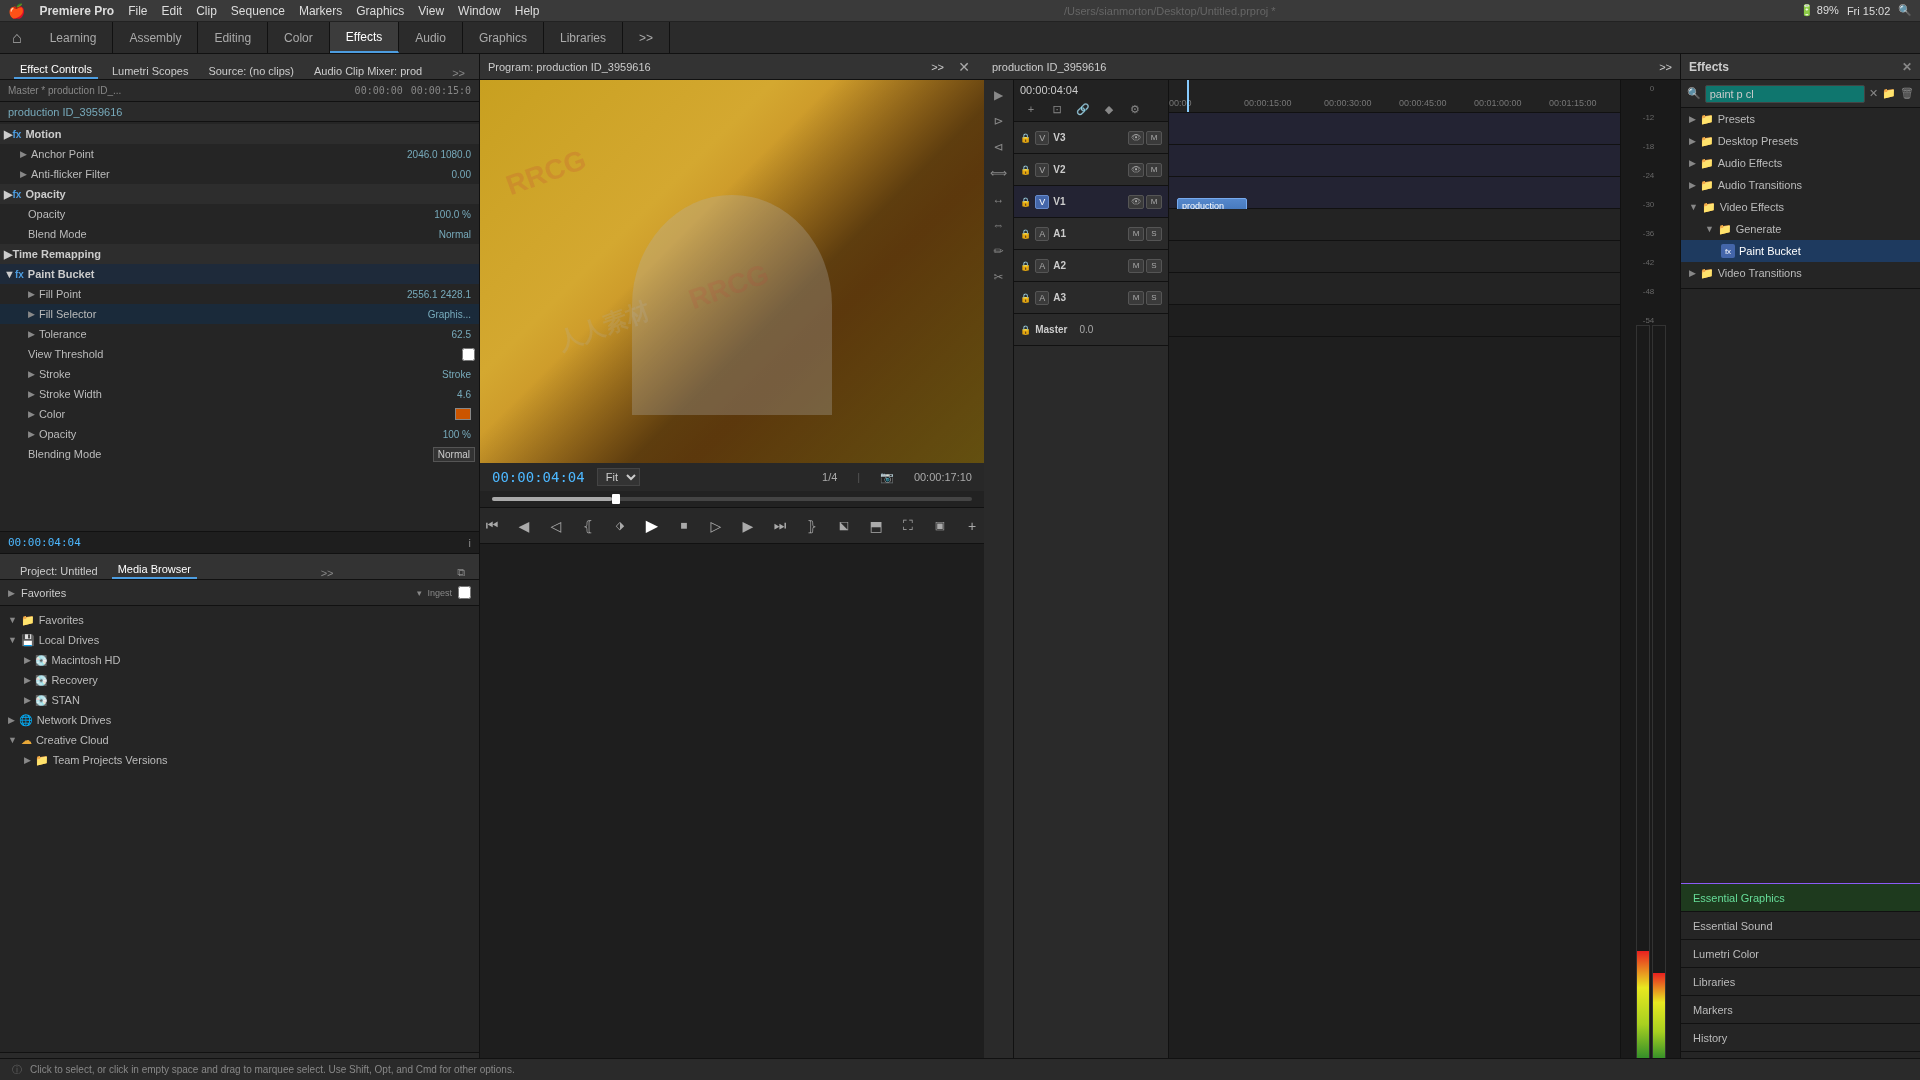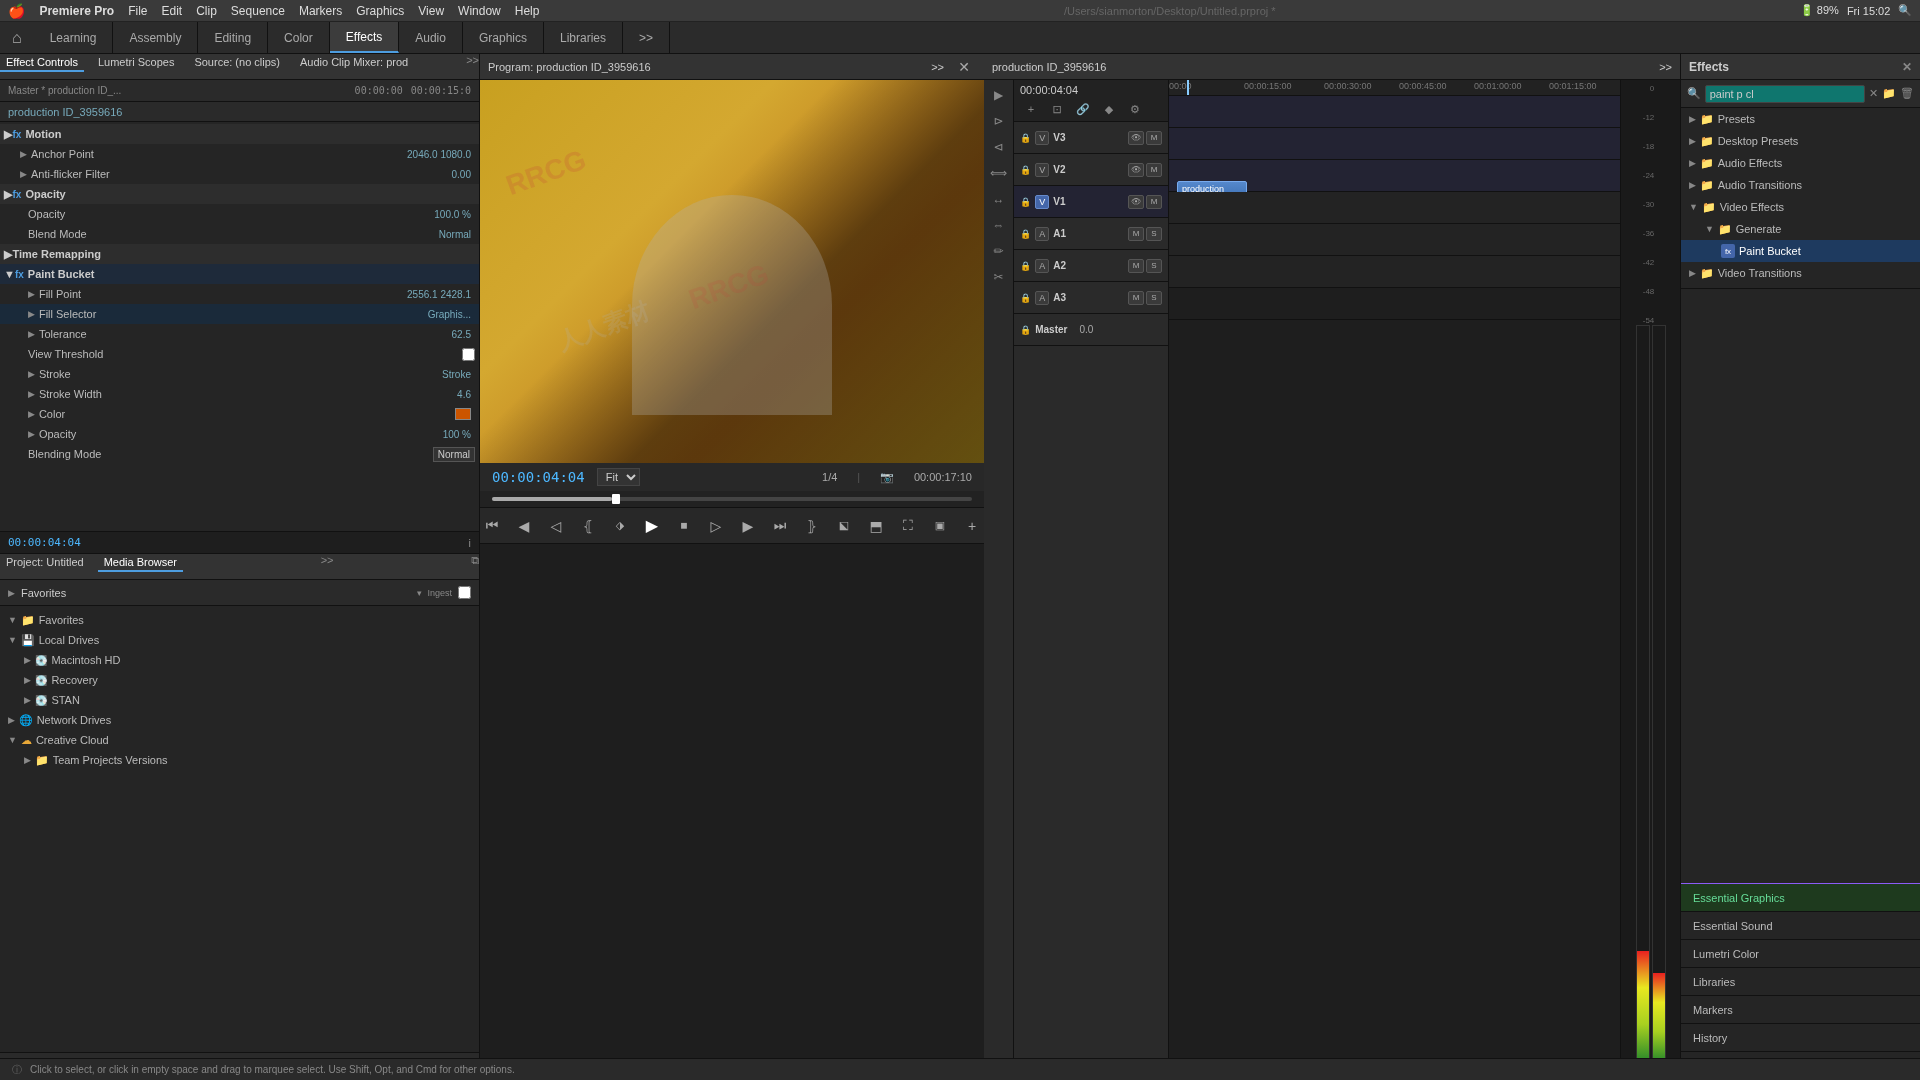--- a/index.html
+++ b/index.html
@@ -83,22 +83,22 @@
     #effect-controls {
       height: 500px;
       border-bottom: 1px solid #111;
       display: flex;
       flex-direction: column;
     }
     .panel-header {
       height: 26px;
       background: #333;
       display: flex;
-      align-items: flex-start;
-      padding: 0 0;
+      align-items: flex-end;
+      padding: 0 14px;
       gap: 8px;
       border-bottom: 1px solid #111;
       font-size: 11px;
       color: #ccc;
     }
     .panel-header .tab-label {
       font-size: 11px;
       color: #ccc;
       padding: 2px 6px;
       cursor: pointer;
@@ -361,21 +361,21 @@
       justify-content: center;
       border-radius: 2px;
     }
     #tl-tracks-area {
       flex: 1;
       display: flex;
       flex-direction: column;
       overflow-x: auto;
     }
     #tl-ruler-row {
-      height: 16px;
+      height: 33px;
       background: #222;
       border-bottom: 1px solid #111;
       display: flex;
       align-items: flex-start;
       padding-bottom: 2px;
       overflow: hidden;
     }
     .ruler-area { position: relative; flex: 1; height: 100%; }
     .tl-track-row {
       height: 32px;

